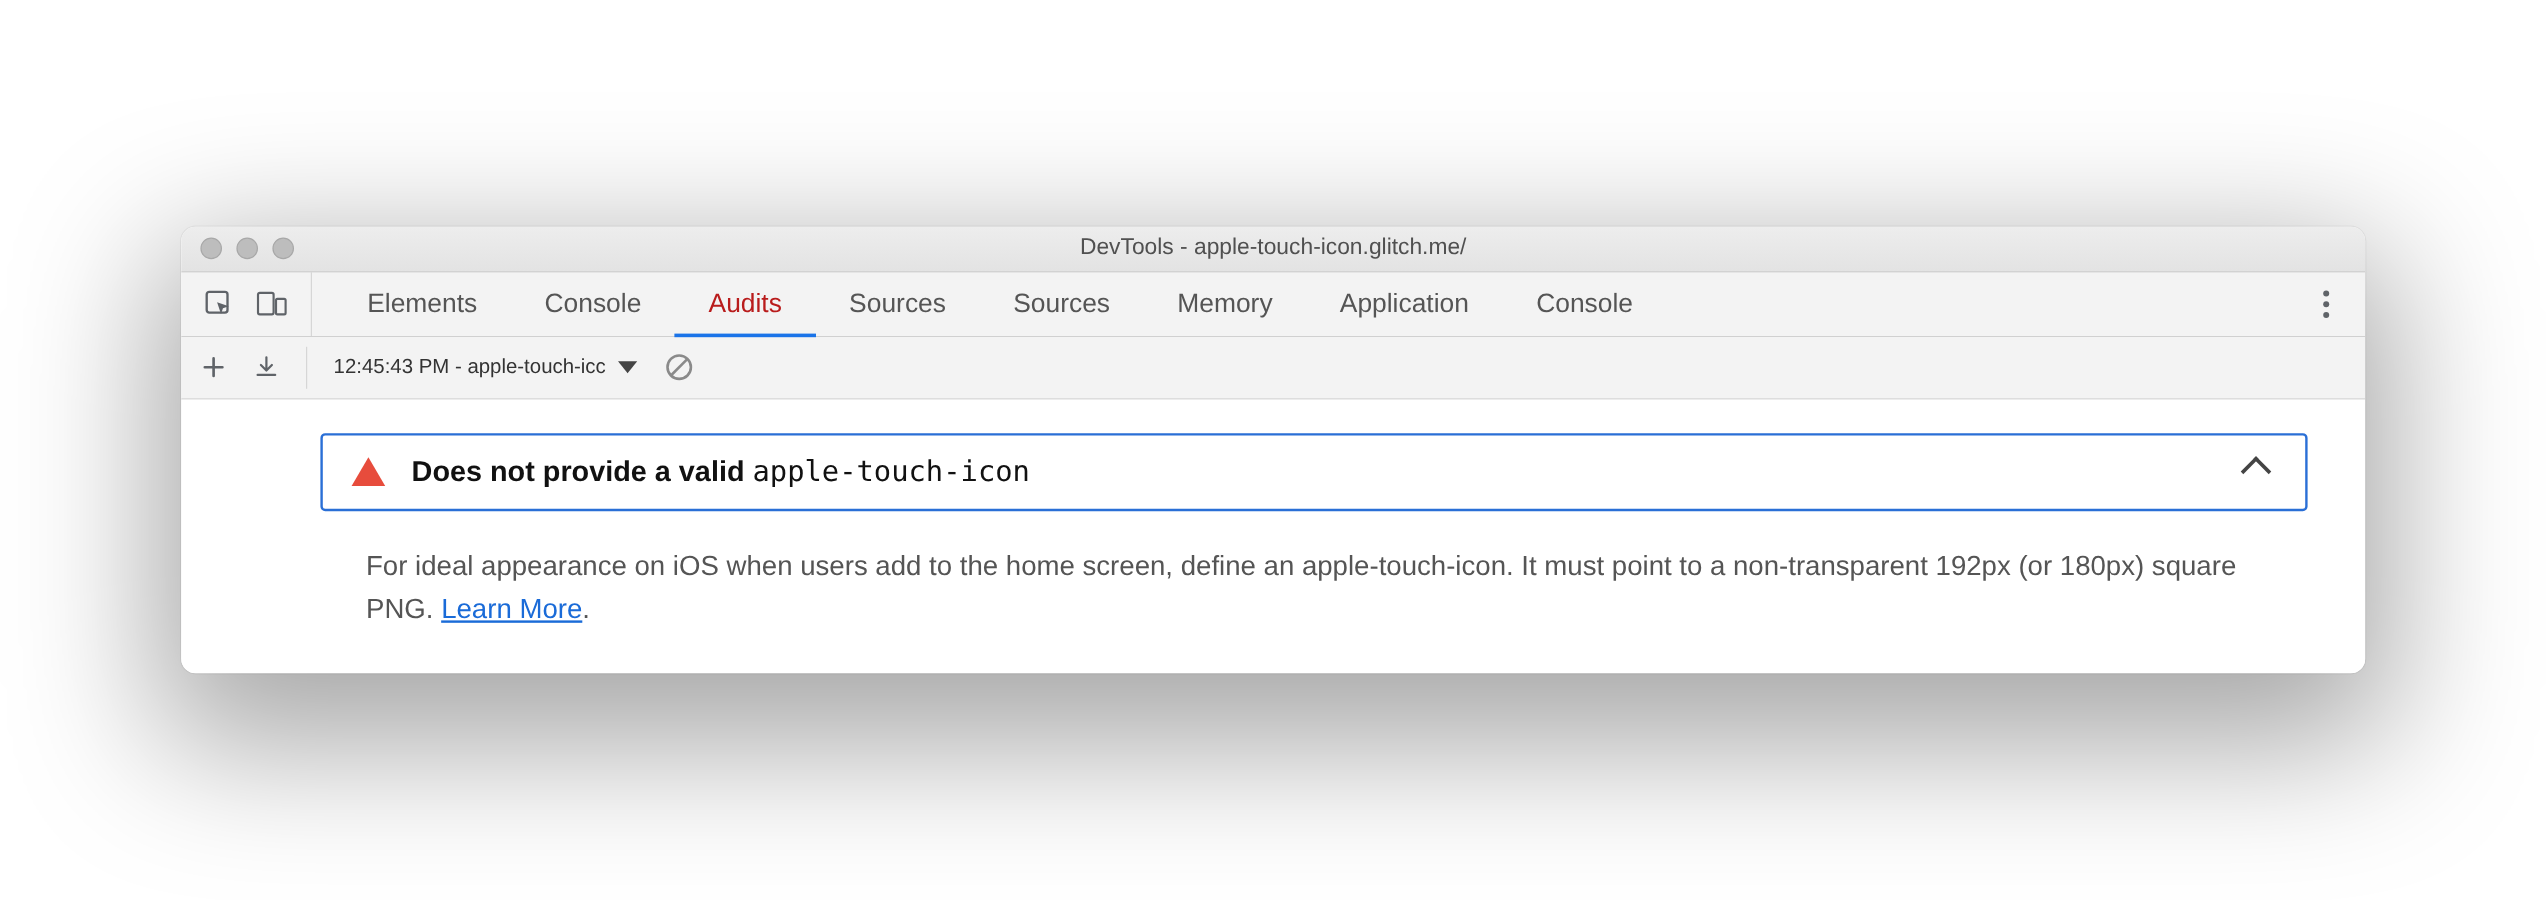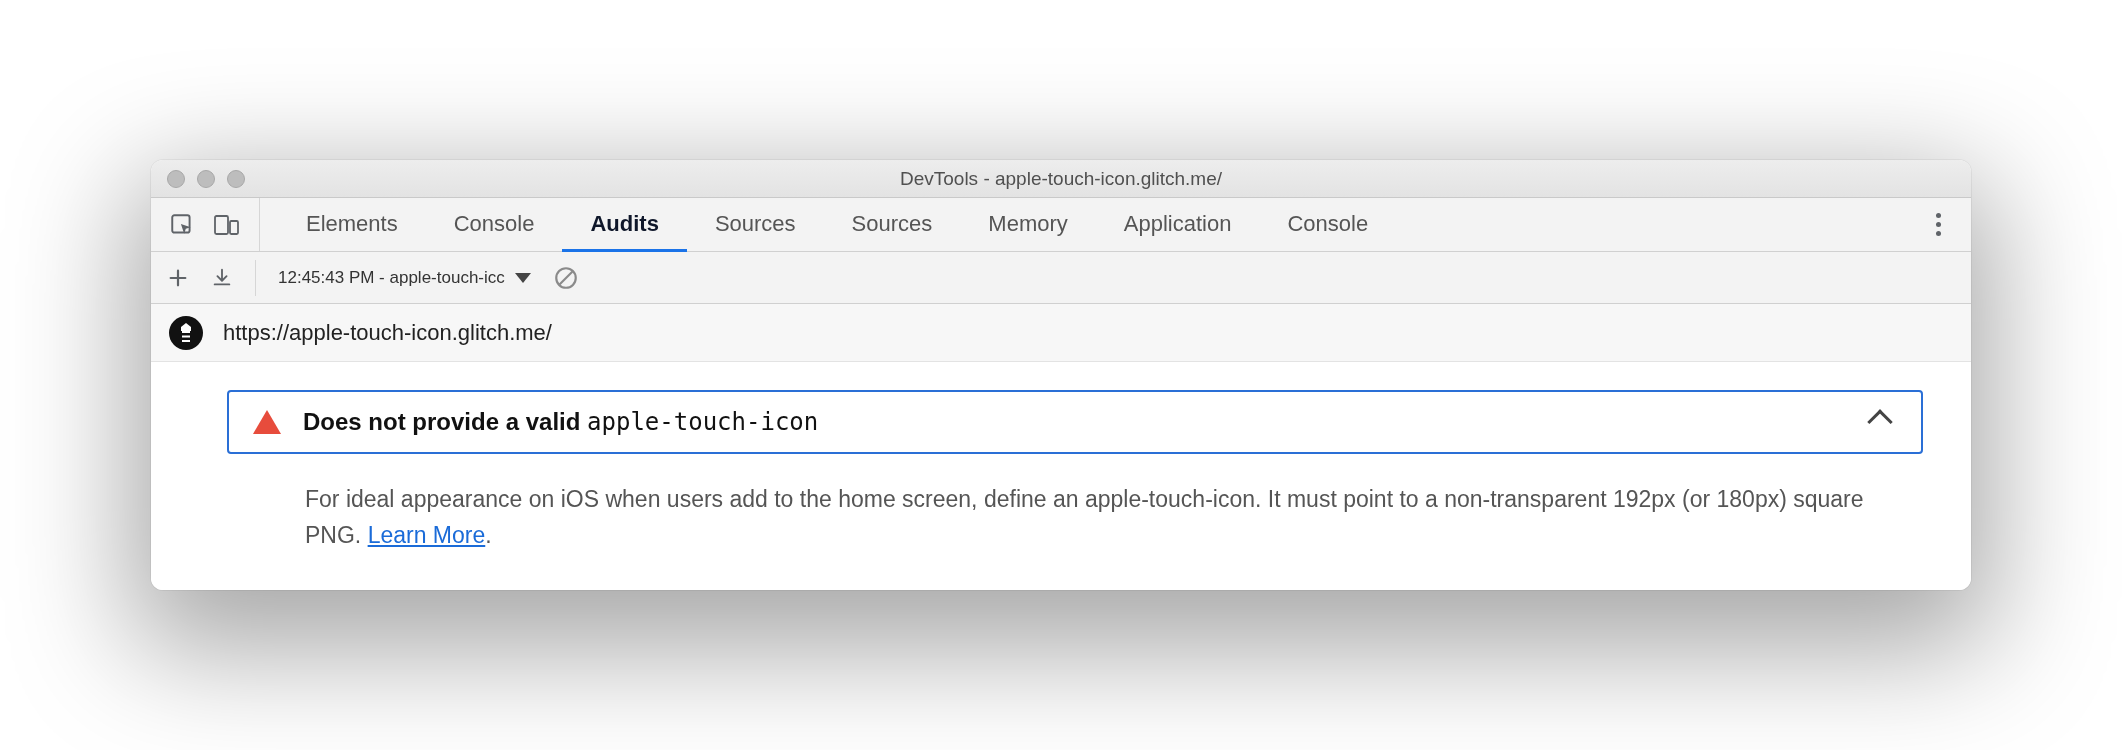--- a/index.html
+++ b/index.html
@@ -78,23 +78,23 @@
     align-items: center;
     font-size: 22px;
     color: #555;
     cursor: pointer;
     border-bottom: 3px solid transparent;
     position: relative;
     top: 1px;
     justify-content: flex-end;
   }
   .tab.active {
-    color: #0f172a;
+    color: #b91c1c;
     border-bottom-color: #1a73e8;
-    font-weight: 700;
+    font-weight: 400;
   }
   .tabbar .trailing {
     margin-left: auto;
     padding-right: 16px;
     display: flex;
     align-items: center;
   }
   .kebab {
     display: flex;
     flex-direction: column;
@@ -152,21 +152,21 @@
     background: #fff;
     padding: 28px 40px 36px 40px;
   }
   .audit-card {
     border: 2px solid #2a6fd6;
     border-radius: 4px;
     padding: 16px 24px;
     display: flex;
     align-items: center;
     gap: 22px;
-    margin-left: 36px;
+    margin-left: 76px;
     margin-right: 8px;
   }
   .fail-tri {
     width: 0; height: 0;
     border-left: 14px solid transparent;
     border-right: 14px solid transparent;
     border-bottom: 24px solid #e74c3c;
   }
   .audit-title {
     font-size: 24px;
@@ -268,31 +268,20 @@
     <div class="report-selector">
       <span class="label">12:45:43 PM - apple-touch-icc</span>
       <span class="caret"></span>
     </div>
     <svg class="icon-svg" width="26" height="26" viewBox="0 0 24 24">
       <circle cx="12" cy="12" r="9" fill="none" stroke="#8a8a8a" stroke-width="2"></circle>
       <path d="M6 18 L18 6" stroke="#8a8a8a" stroke-width="2"></path>
     </svg>
   </div>
 
-  <div class="urlbar">
-    <div class="lighthouse-badge">
-      <svg width="18" height="22" viewBox="0 0 18 22">
-        <path d="M9 1 L14 5 V9 H4 V5 Z" fill="#fff"></path>
-        <rect x="5" y="9" width="8" height="11" fill="#fff"></rect>
-        <rect x="4" y="11" width="10" height="2.5" fill="#111"></rect>
-        <rect x="4" y="15.5" width="10" height="2.5" fill="#111"></rect>
-      </svg>
-    </div>
-    <span>https://apple-touch-icon.glitch.me/</span>
-  </div>
 
   <div class="content">
     <div class="audit-card">
       <div class="fail-tri"></div>
       <div class="audit-title">
         <span>Does not provide a valid </span><code>apple-touch-icon</code>
       </div>
       <div class="chevron"></div>
     </div>
     <div class="audit-desc">

